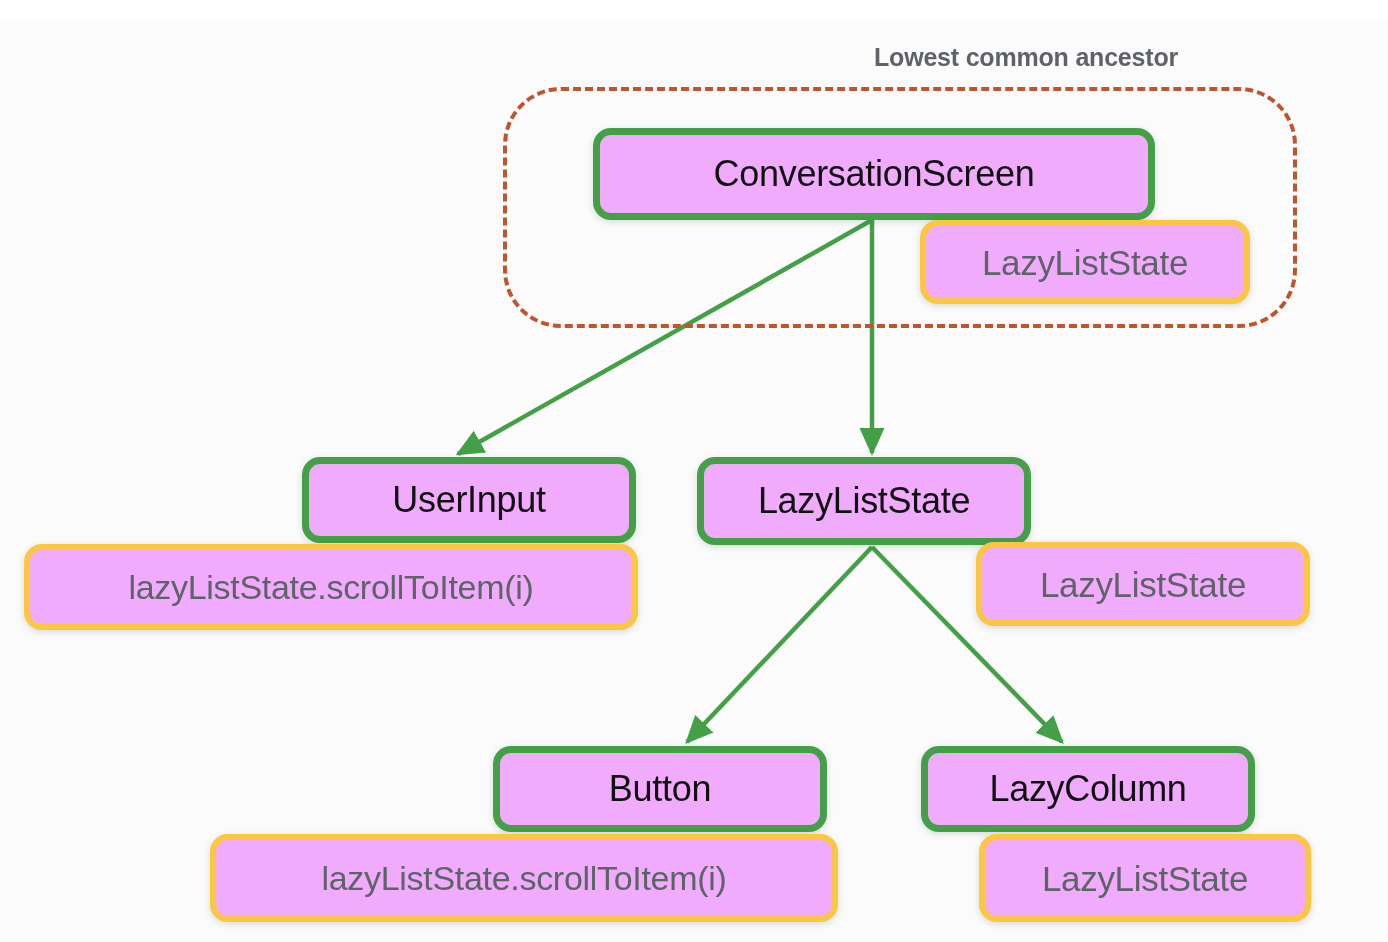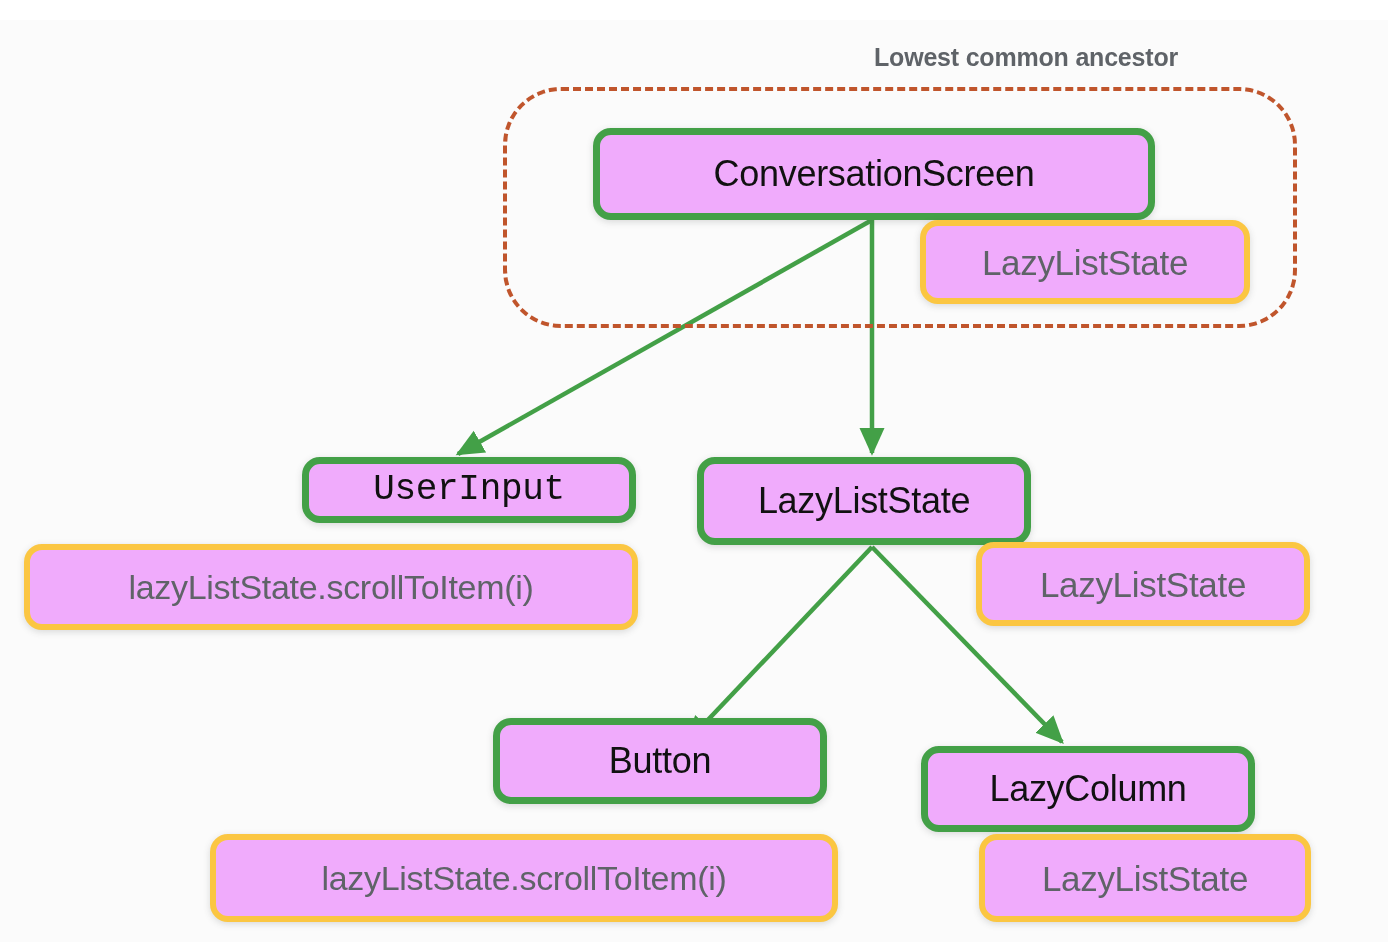--- a/index.html
+++ b/index.html
@@ -72,27 +72,27 @@
   }
   .node span {
     line-height: 1;
     white-space: nowrap;
   }
 
   
   #node-conversationscreen { left: 593px; top: 108px;  width: 562px; height: 92px;  z-index: 5; }
   #state-conversationscreen{ left: 920px; top: 200px;  width: 330px; height: 84px;  z-index: 6; }
 
-  #node-userinput          { left: 302px; top: 437px;  width: 334px; height: 66px;  z-index: 5; font-family: Liberation Mono, monospace; }
+  #node-userinput          { left: 302px; top: 437px;  width: 334px; height: 86px;  z-index: 5; }
   #state-userinput         { left: 24px;  top: 524px;  width: 614px; height: 86px;  z-index: 6; font-size: 34px; }
 
   #node-messageslist       { left: 697px; top: 437px;  width: 334px; height: 88px;  z-index: 5; }
   #state-messageslist      { left: 976px; top: 522px;  width: 334px; height: 84px;  z-index: 6; }
 
-  #node-button             { left: 493px; top: 698px;  width: 334px; height: 86px;  z-index: 5; text-align: center; }
+  #node-button             { left: 493px; top: 726px;  width: 334px; height: 86px;  z-index: 5; text-align: center; }
   #state-button            { left: 210px; top: 814px;  width: 628px; height: 88px;  z-index: 6; font-size: 34px; }
 
   #node-lazycolumn         { left: 921px; top: 726px;  width: 334px; height: 86px;  z-index: 5; }
   #state-lazycolumn        { left: 979px; top: 814px;  width: 332px; height: 88px;  z-index: 6; }
 </style>
 </head>
 <body>
 
 <div id="canvas">
 

